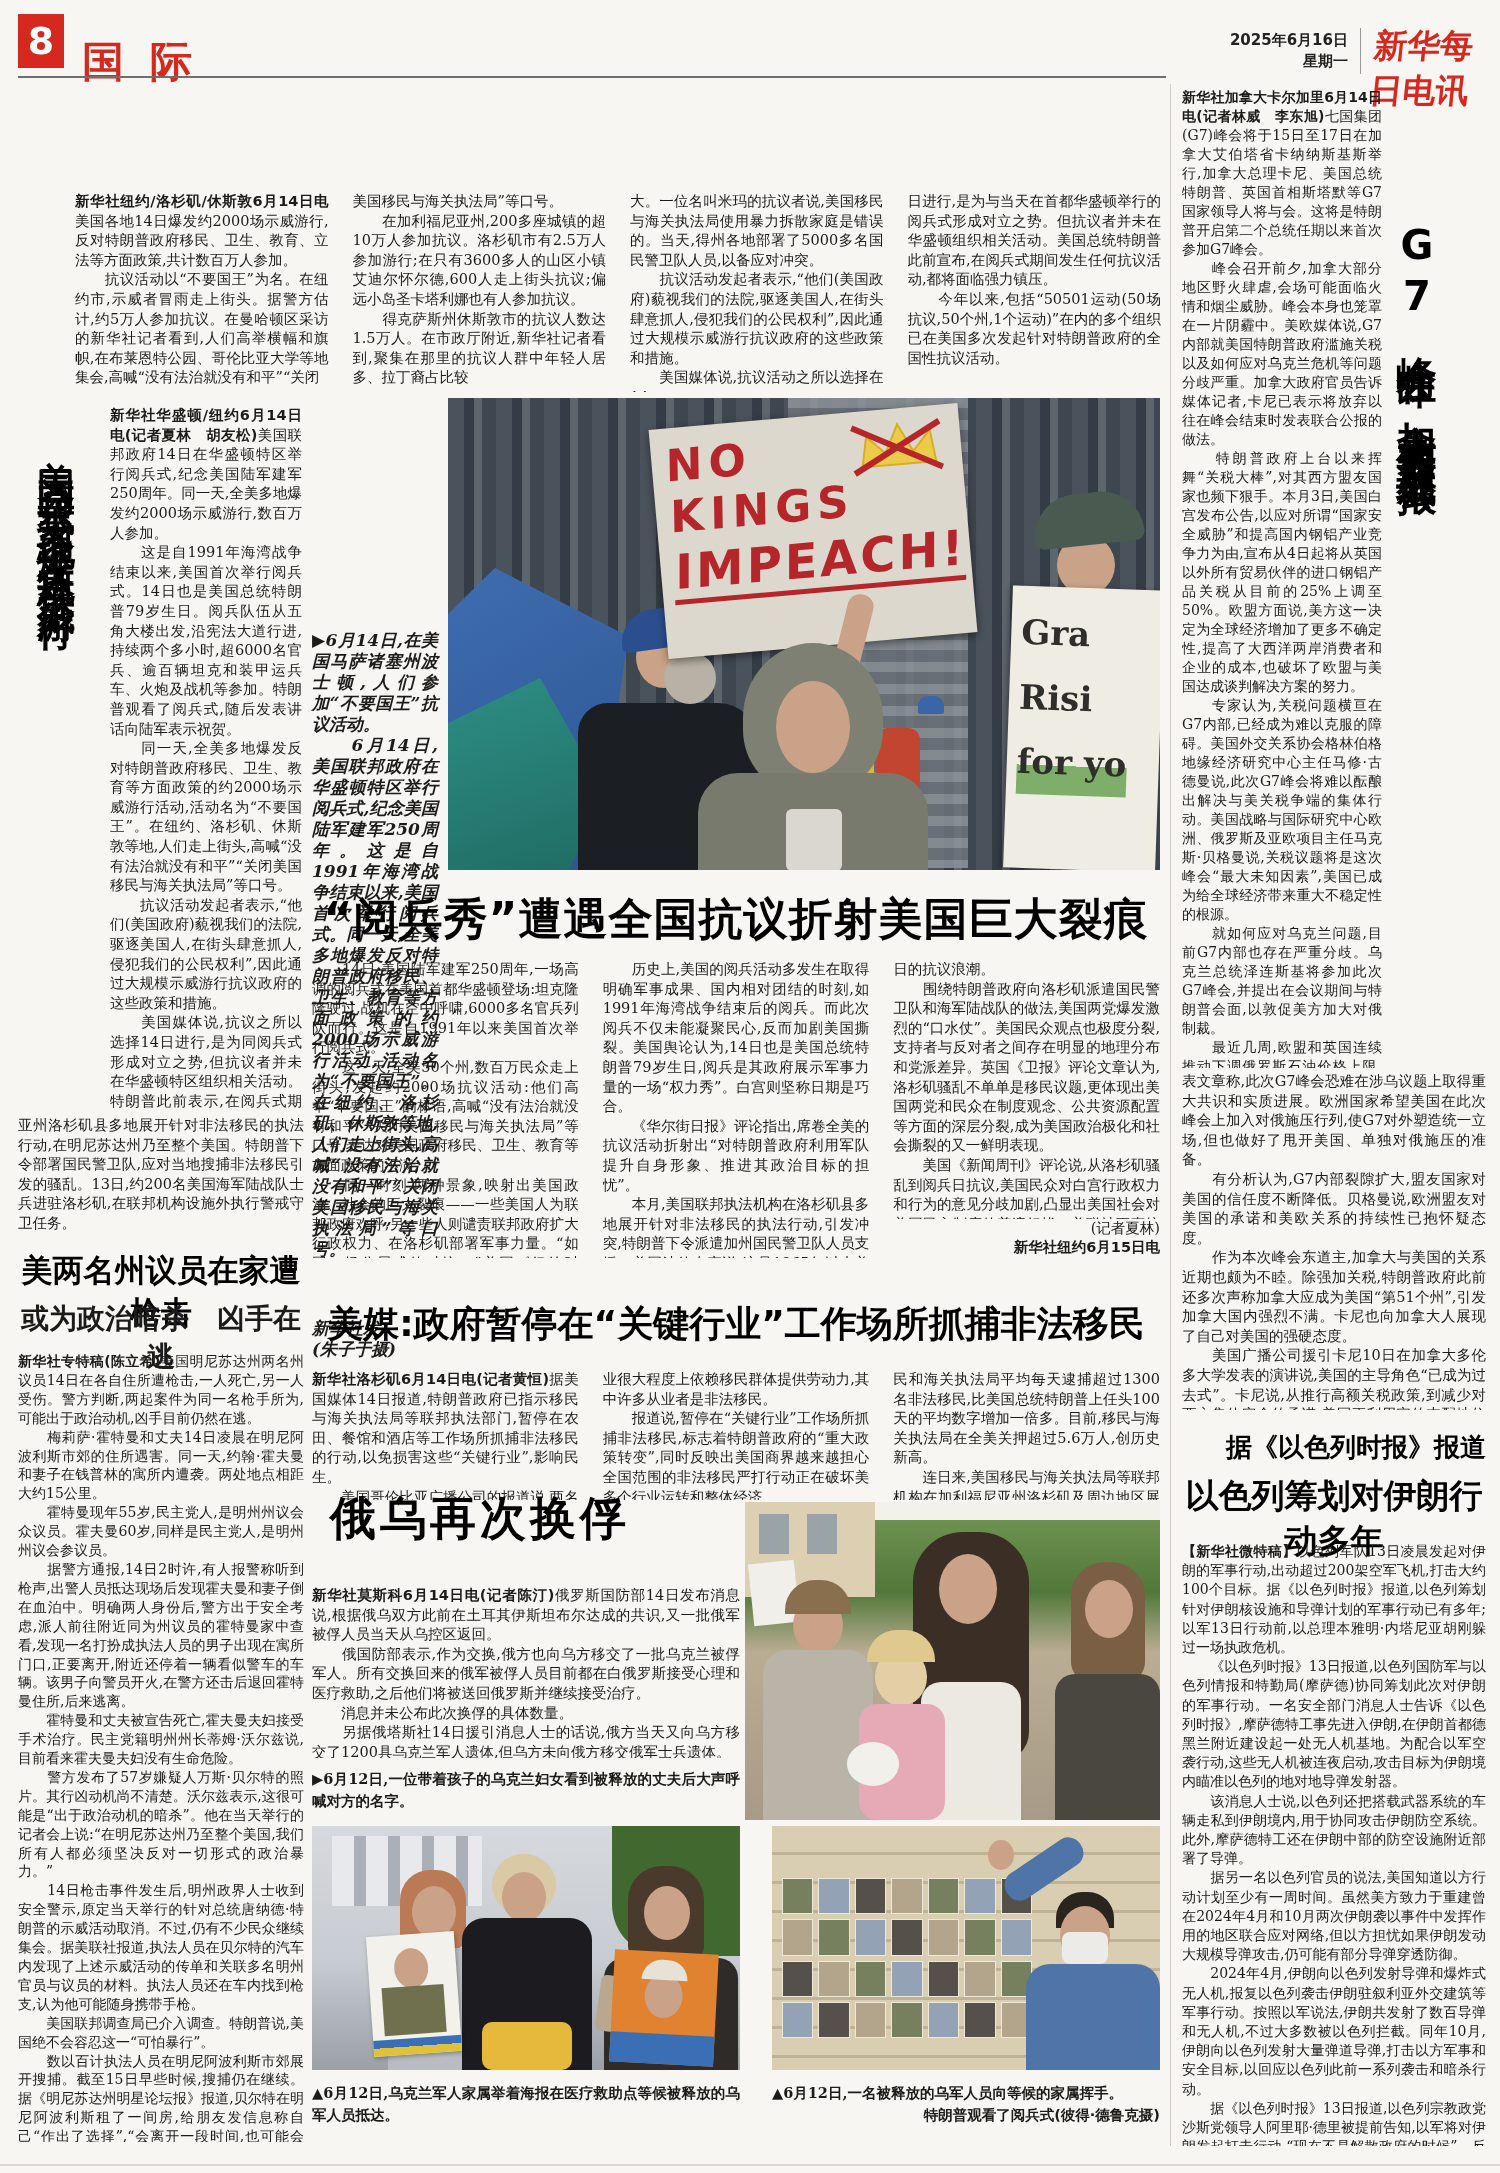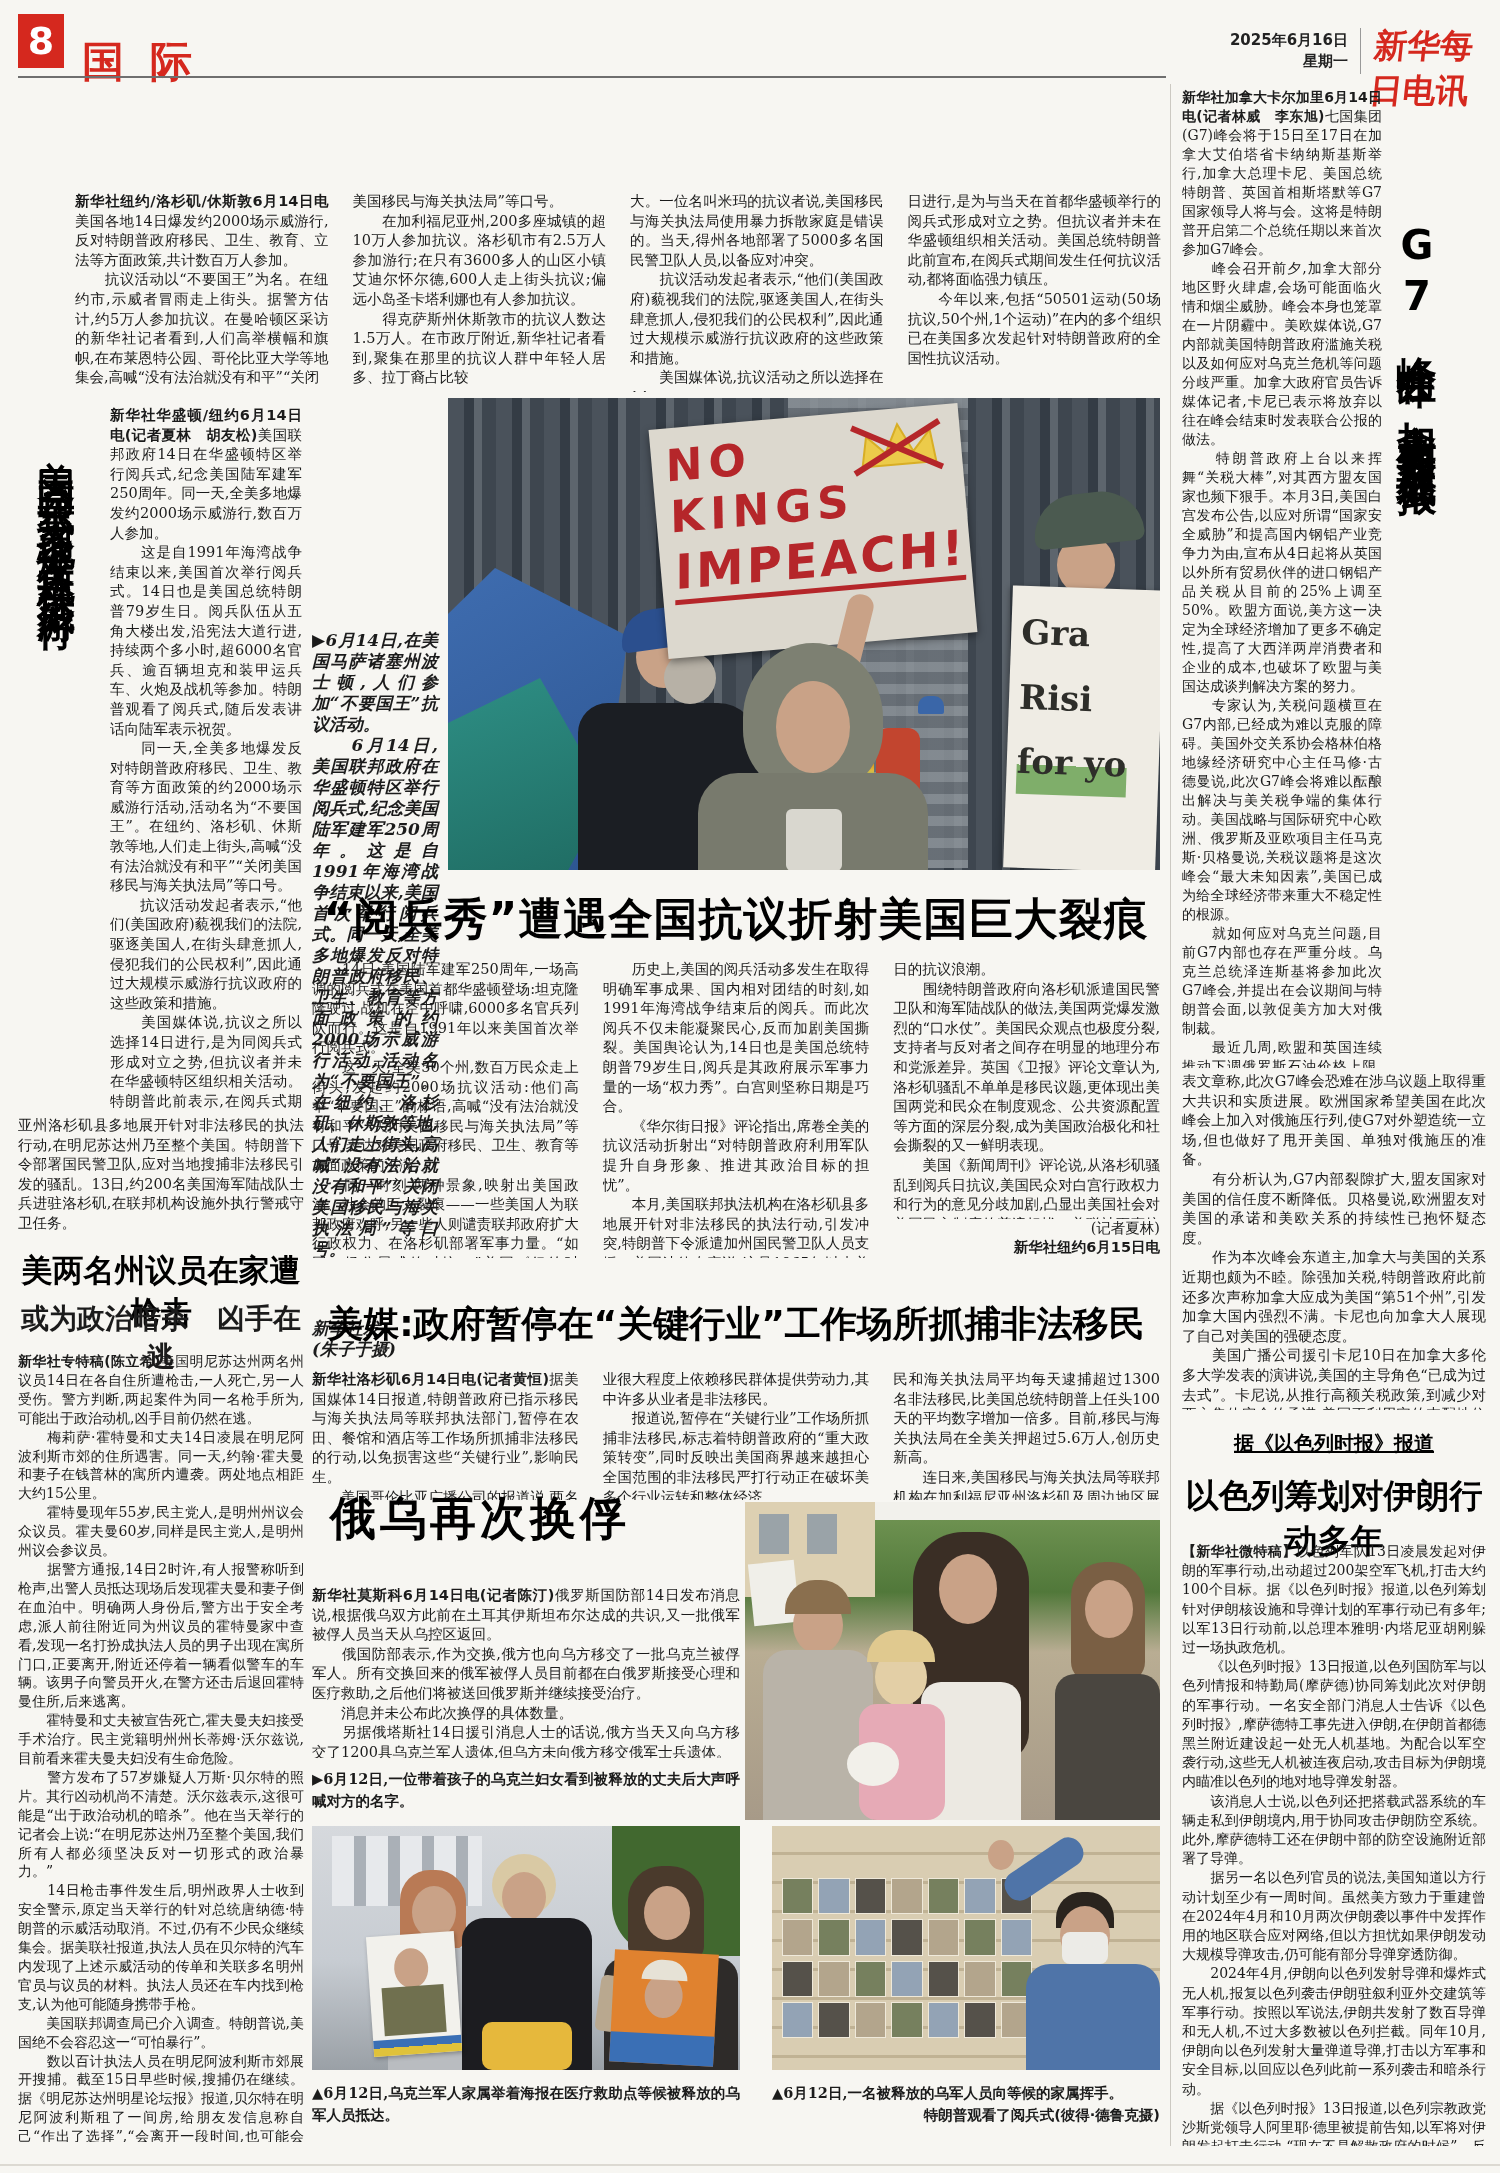--- a/index.html
+++ b/index.html
@@ -51,21 +51,21 @@
   .pow-cap{left:312px;top:1768px;width:428px;height:52px;font-size:14.5px;line-height:22px;font-weight:600;text-align:justify;}
   .photo-cap{font-size:14.5px;line-height:22px;font-weight:600;text-align:justify;}
   .cap-left{left:312px;top:2082px;width:428px;}
   .cap-right{left:772px;top:2082px;width:388px;}
   .cap-right .credit{font-weight:700;text-align:right;font-family:"DejaVu Sans","Liberation Sans",sans-serif;}
   
   .right-div{left:1170px;top:84px;width:1px;height:2062px;background:#ccc9c2;}
   .g7-narrow{left:1182px;top:88px;width:200px;height:980px;font-size:14px;line-height:19px;}
   .g7-vhl{left:1390px;top:222px;height:820px;font-size:40px;letter-spacing:5px;}
   .g7-wide{left:1182px;top:1072px;width:304px;height:338px;}
-  .isr-kicker{left:1182px;top:1430px;width:304px;text-align:center;font-size:20px;font-weight:700;color:#000;text-decoration:underline;}
+  .isr-kicker{left:1182px;top:1430px;width:304px;text-align:right;font-size:26px;font-weight:700;color:#000;}
   .isr-hl{left:1182px;top:1474px;width:304px;text-align:center;font-size:33px;}
   .isr-body{left:1182px;top:1542px;width:304px;height:604px;font-size:14px;line-height:19.2px;}
   .bottom-rule{left:0;top:2164px;width:1500px;height:2px;background:#dcd9d2;}
   
   .photo{overflow:hidden;background:#888;}
   .ph-shape{position:absolute;}
   
   .main-photo{left:448px;top:398px;width:712px;height:472px;
      background:repeating-linear-gradient(90deg,#4a525b 0 16px,#343c45 16px 26px,#5d656d 26px 34px,#3e464f 34px 48px);}
   .tower{background:repeating-linear-gradient(180deg,#8d949a 0 10px,#6d747b 10px 22px);opacity:.85;}

